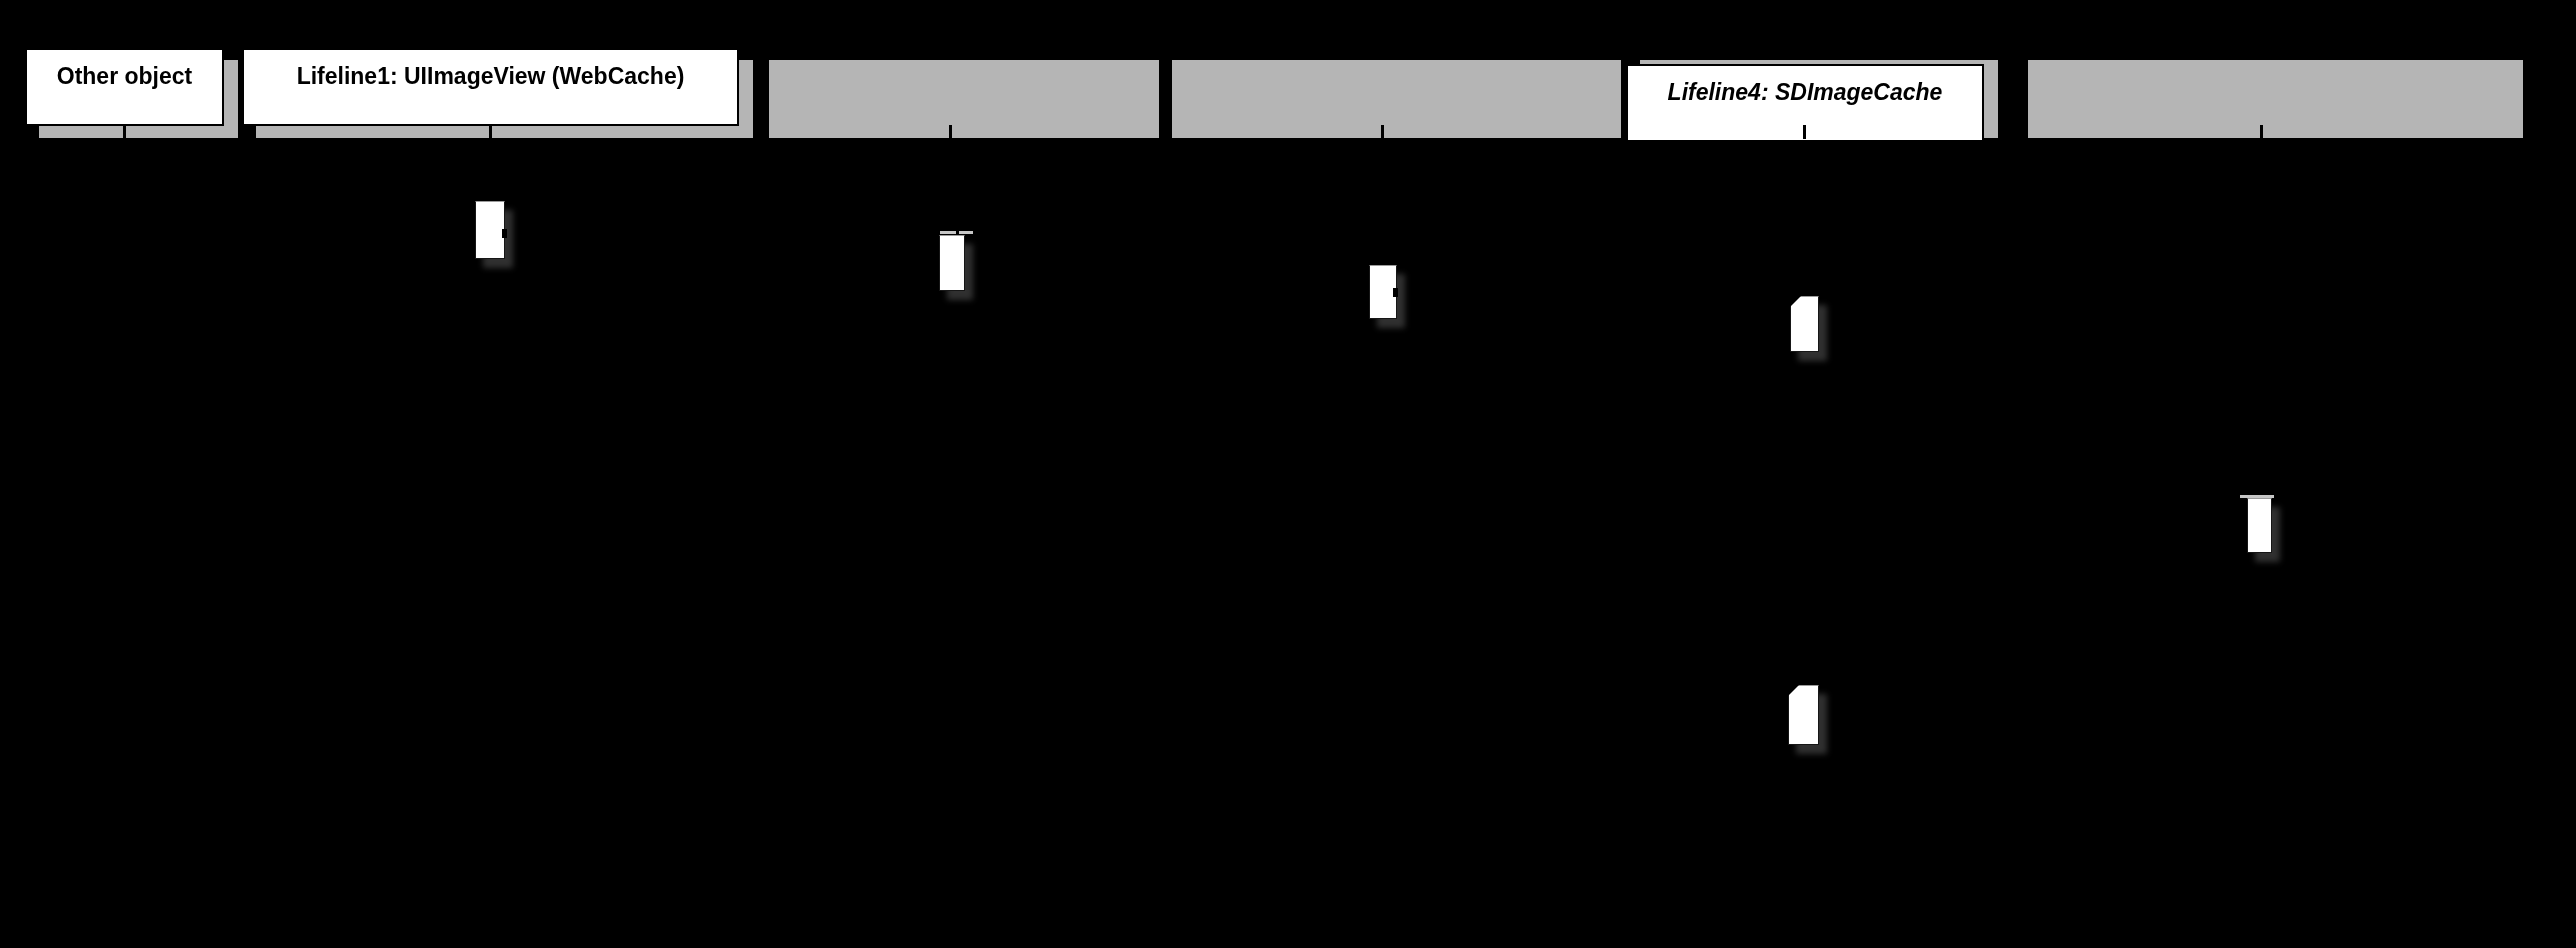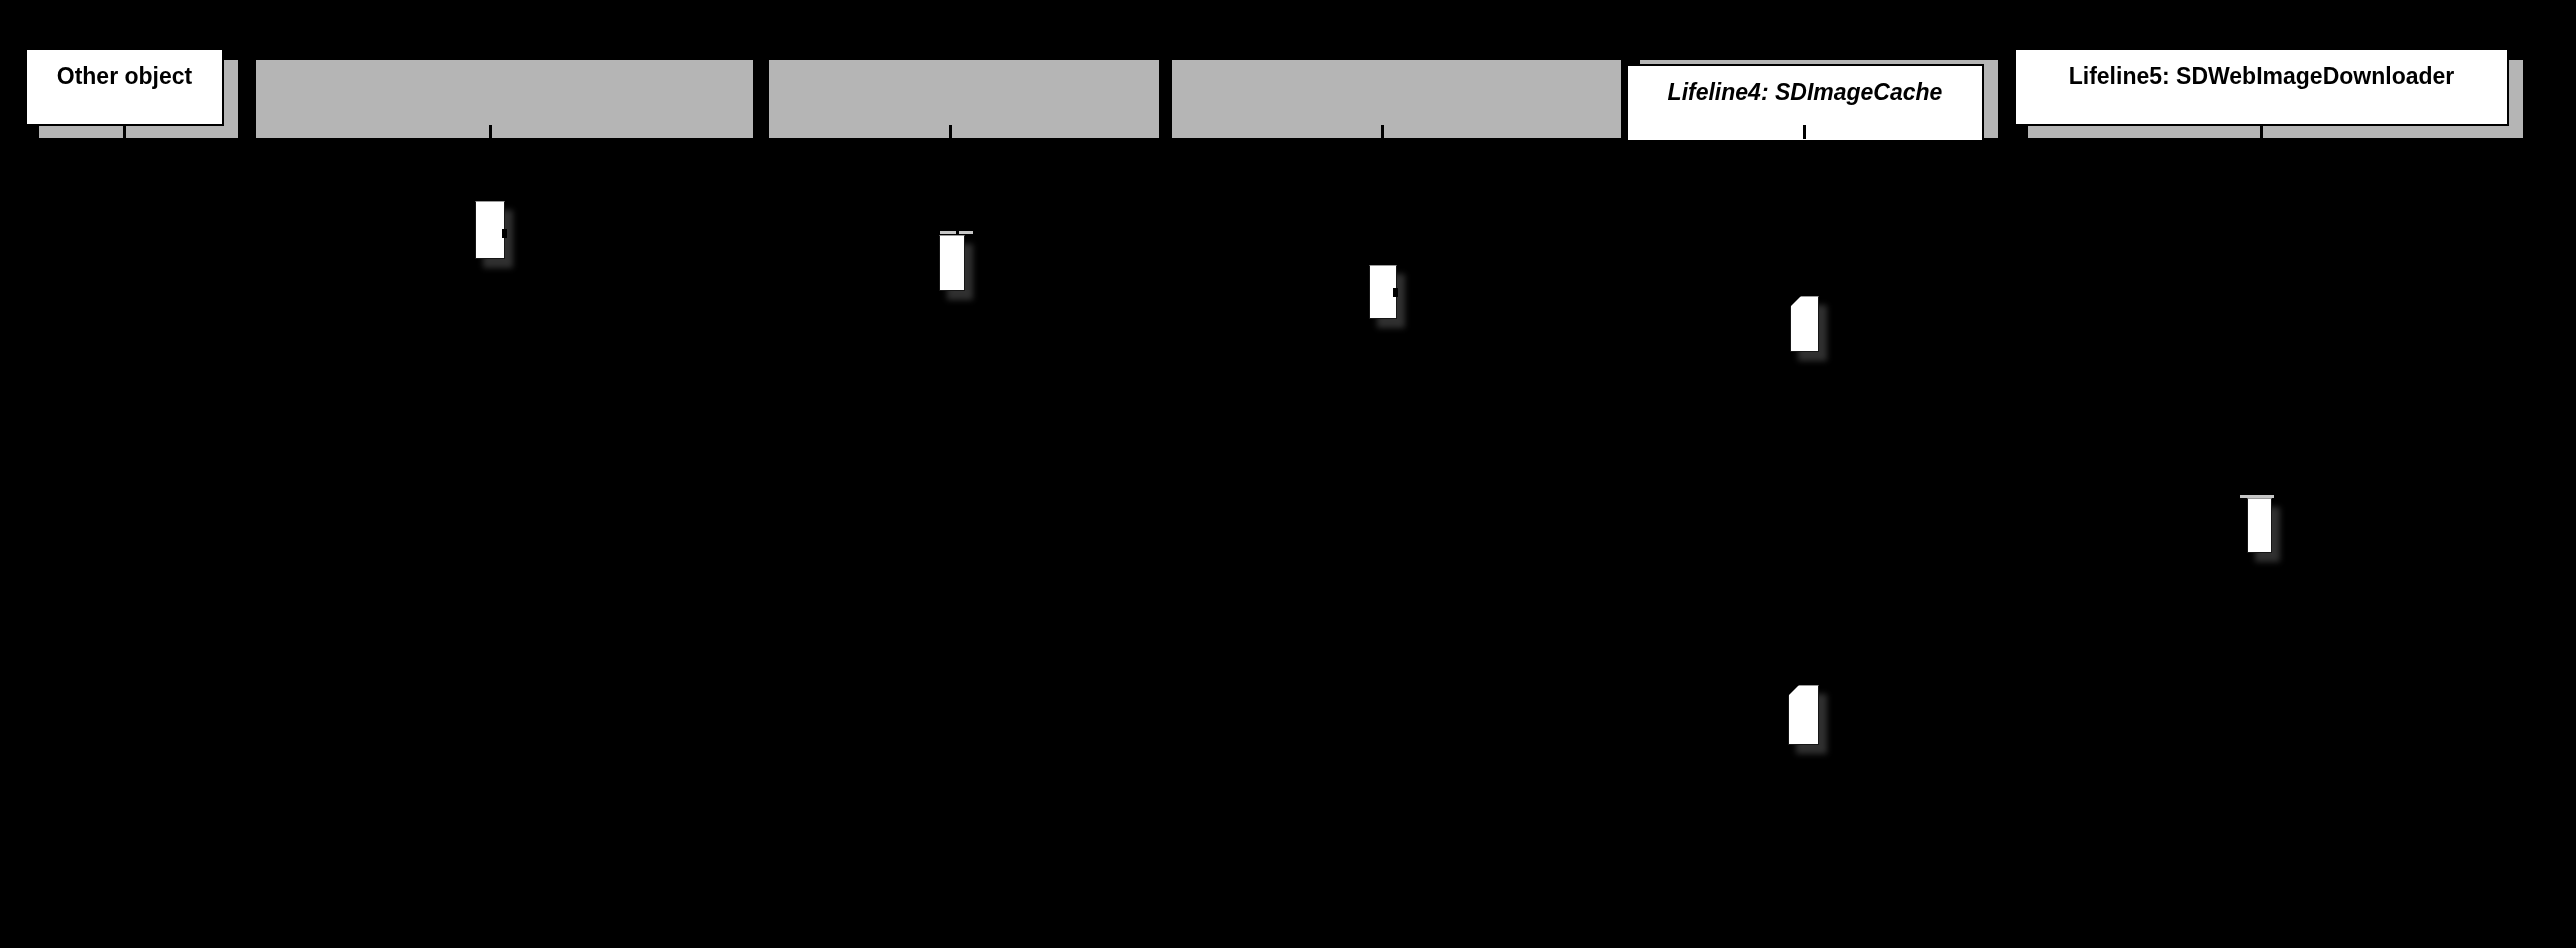--- a/index.html
+++ b/index.html
@@ -66,22 +66,22 @@
 <div class="stage">
 
   <div class="head-shadow" style="left:39px;top:60px;width:199px;"></div>
   <div class="head-shadow" style="left:256px;top:60px;width:497px;"></div>
   <div class="head-shadow" style="left:769px;top:60px;width:390px;"></div>
   <div class="head-shadow" style="left:1172px;top:60px;width:449px;"></div>
   <div class="head-shadow" style="left:1640px;top:60px;width:358px;"></div>
   <div class="head-shadow" style="left:2028px;top:60px;width:495px;"></div>
 
   <div class="head" style="left:25px;top:48px;width:199px;">Other object</div>
+  <div class="head" style="left:242px;top:48px;width:497px;">Lifeline1: UIImageView (WebCache)</div>
   <div class="head" style="left:1626px;top:64px;width:358px;font-style:italic;">Lifeline4: SDImageCache</div>
-  <div class="head" style="left:2014px;top:48px;width:495px;">Lifeline5: SDWebImageDownloader</div>
 
   <div class="tick" style="left:123px;top:125px;"></div>
   <div class="tick" style="left:489px;top:125px;"></div>
   <div class="tick" style="left:949px;top:125px;"></div>
   <div class="tick" style="left:1381px;top:125px;"></div>
   <div class="tick" style="left:1803px;top:125px;"></div>
   <div class="tick" style="left:2260px;top:125px;"></div>
 
   <div class="bar" style="left:475px;top:201px;width:30px;height:58px;"></div>
   <div class="bar" style="left:939px;top:235px;width:26px;height:56px;"></div>

